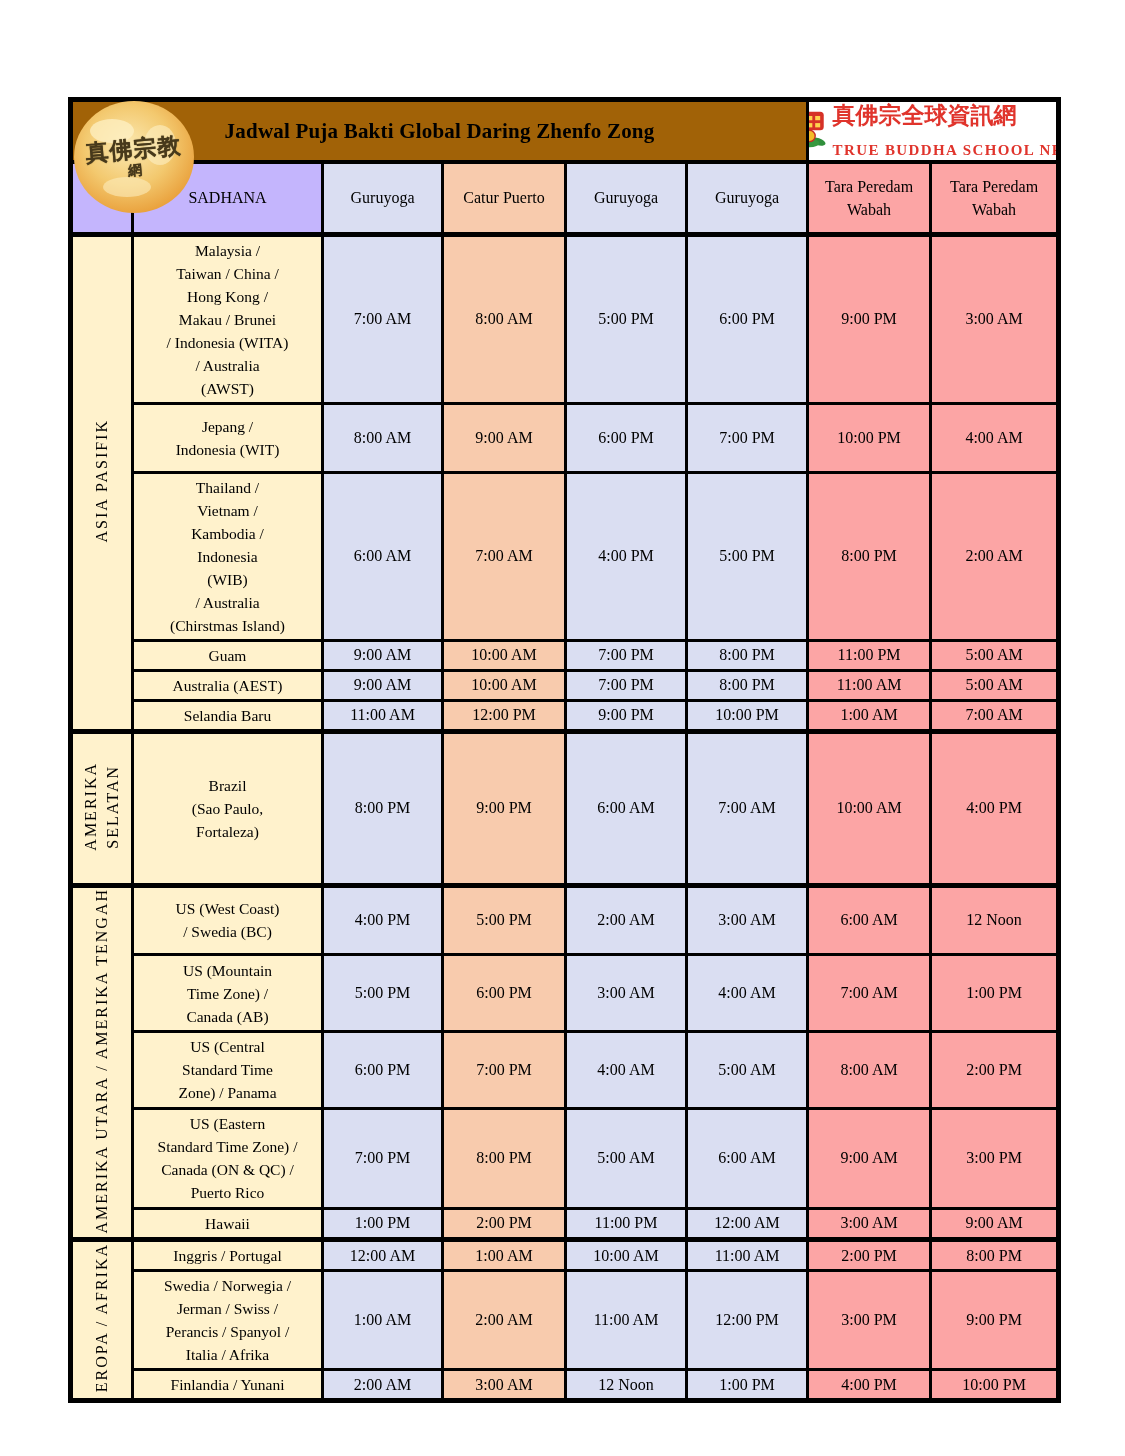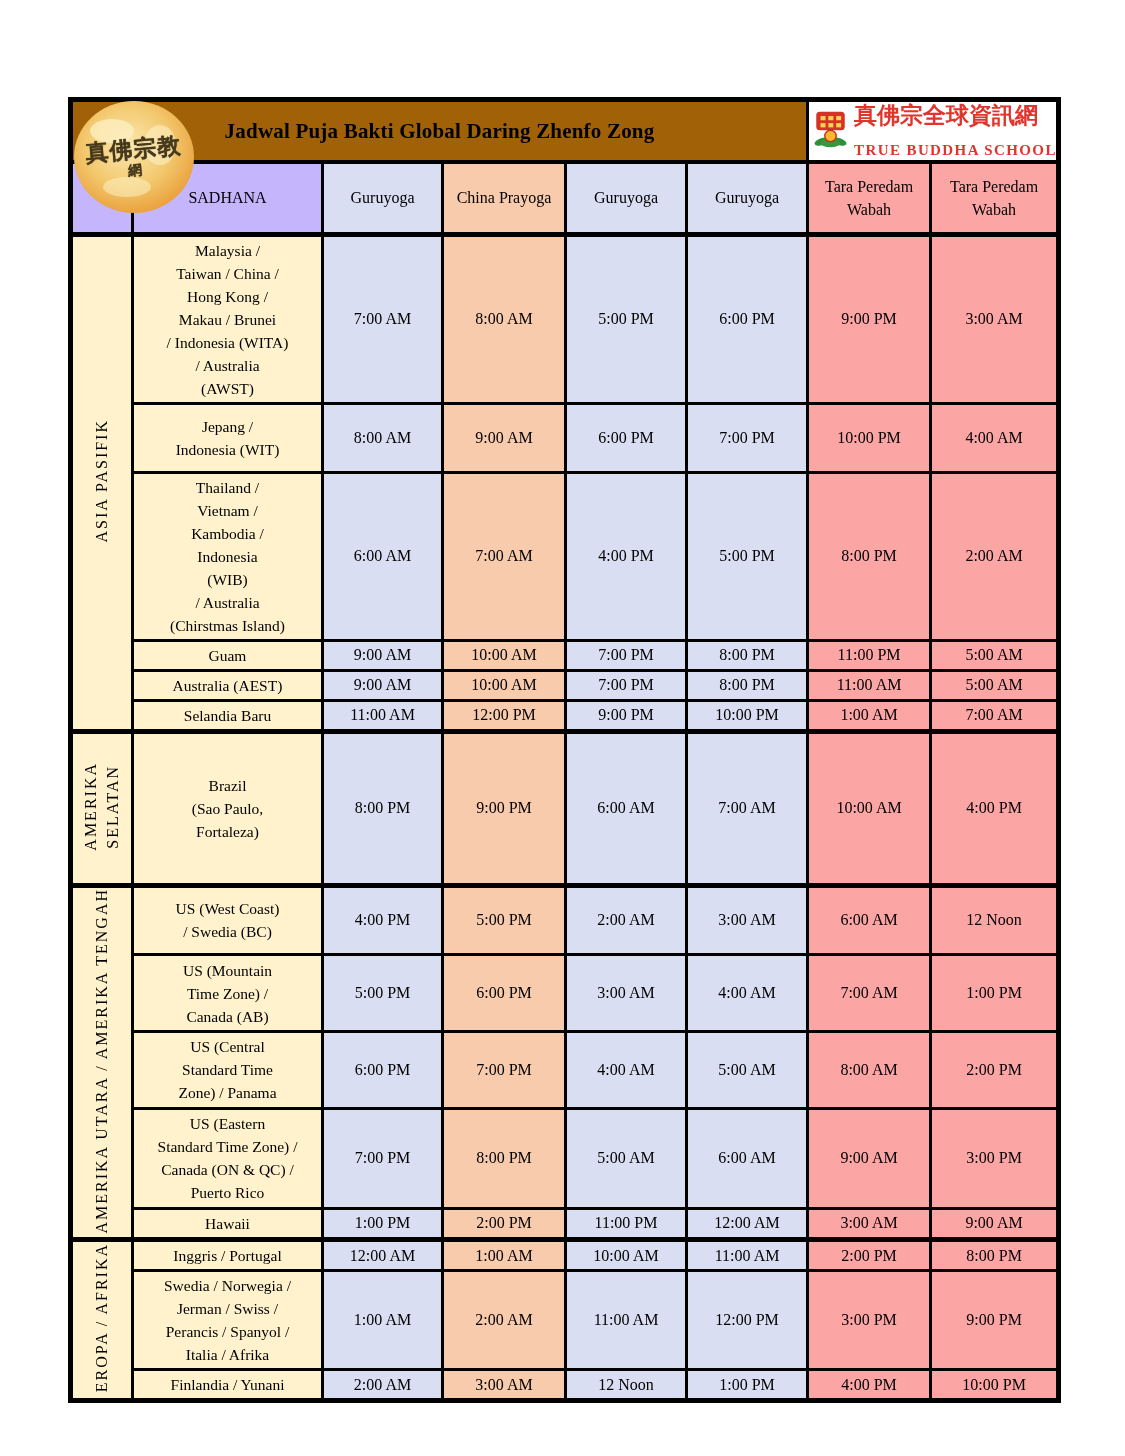--- a/index.html
+++ b/index.html
@@ -10,21 +10,21 @@
                  border-collapse:collapse;table-layout:fixed;border:5px solid #000;}
   col.c0{width:62px}col.c1{width:190px}col.c2{width:120px}col.c3{width:123px}
   col.c4{width:121px}col.c5{width:121px}col.c6{width:123px}col.c7{width:128px}
 
   th,td{border:3px solid #000;text-align:center;vertical-align:middle;padding:0;overflow:hidden;}
 
   tr.title-row{height:53px;}
   .title-cell{background:#a16207;}
   .doc-title{font-size:21px;font-weight:bold;letter-spacing:.2px;}
   .netlogo-cell{background:#ffffff;}
-  .netlogo{display:flex;align-items:center;gap:5px;padding:2px 3px;}
+  .netlogo{display:flex;align-items:center;justify-content:center;gap:5px;padding:2px 3px;}
   .netlogo-text{display:flex;flex-direction:column;align-items:flex-start;line-height:1;}
   .netlogo-cn{color:#e0342c;font-size:23px;font-weight:bold;white-space:nowrap;}
   .netlogo-en{color:#e0342c;font-size:15px;font-weight:bold;letter-spacing:1.4px;
               white-space:nowrap;margin-top:16px;}
 
   tr.colhead-row{height:72px;}
   th.colhead{font-size:16px;font-weight:normal;line-height:23px;padding:2px;}
 
   .cream{background:#c4b5fd}
   .lavender{background:#dadef2}
@@ -103,21 +103,21 @@
               <span class="netlogo-cn">真佛宗全球資訊網</span>
               <span class="netlogo-en">TRUE BUDDHA SCHOOL NET</span>
             </span>
           </div>
         </th>
       </tr>
       <tr class="colhead-row" id="colhead-row">
         <th class="corner-cell cream"></th>
       <th class="colhead cream">SADHANA</th>
           <th class="colhead lavender">Guruyoga</th>
-          <th class="colhead peach">China Prayoga</th>
+          <th class="colhead peach">Catur Puerto</th>
           <th class="colhead lavender">Guruyoga</th>
           <th class="colhead lavender">Guruyoga</th>
           <th class="colhead gold">Tara Peredam Wabah</th>
           <th class="colhead gold">Tara Peredam Wabah</th>
         </tr>
     </thead>
     <tbody id="schedule-body">
         <tr class="group-start">
           <td class="group-cell" rowspan="6"><div class="vtext">ASIA PASIFIK</div></td>
           <td class="region-cell">

